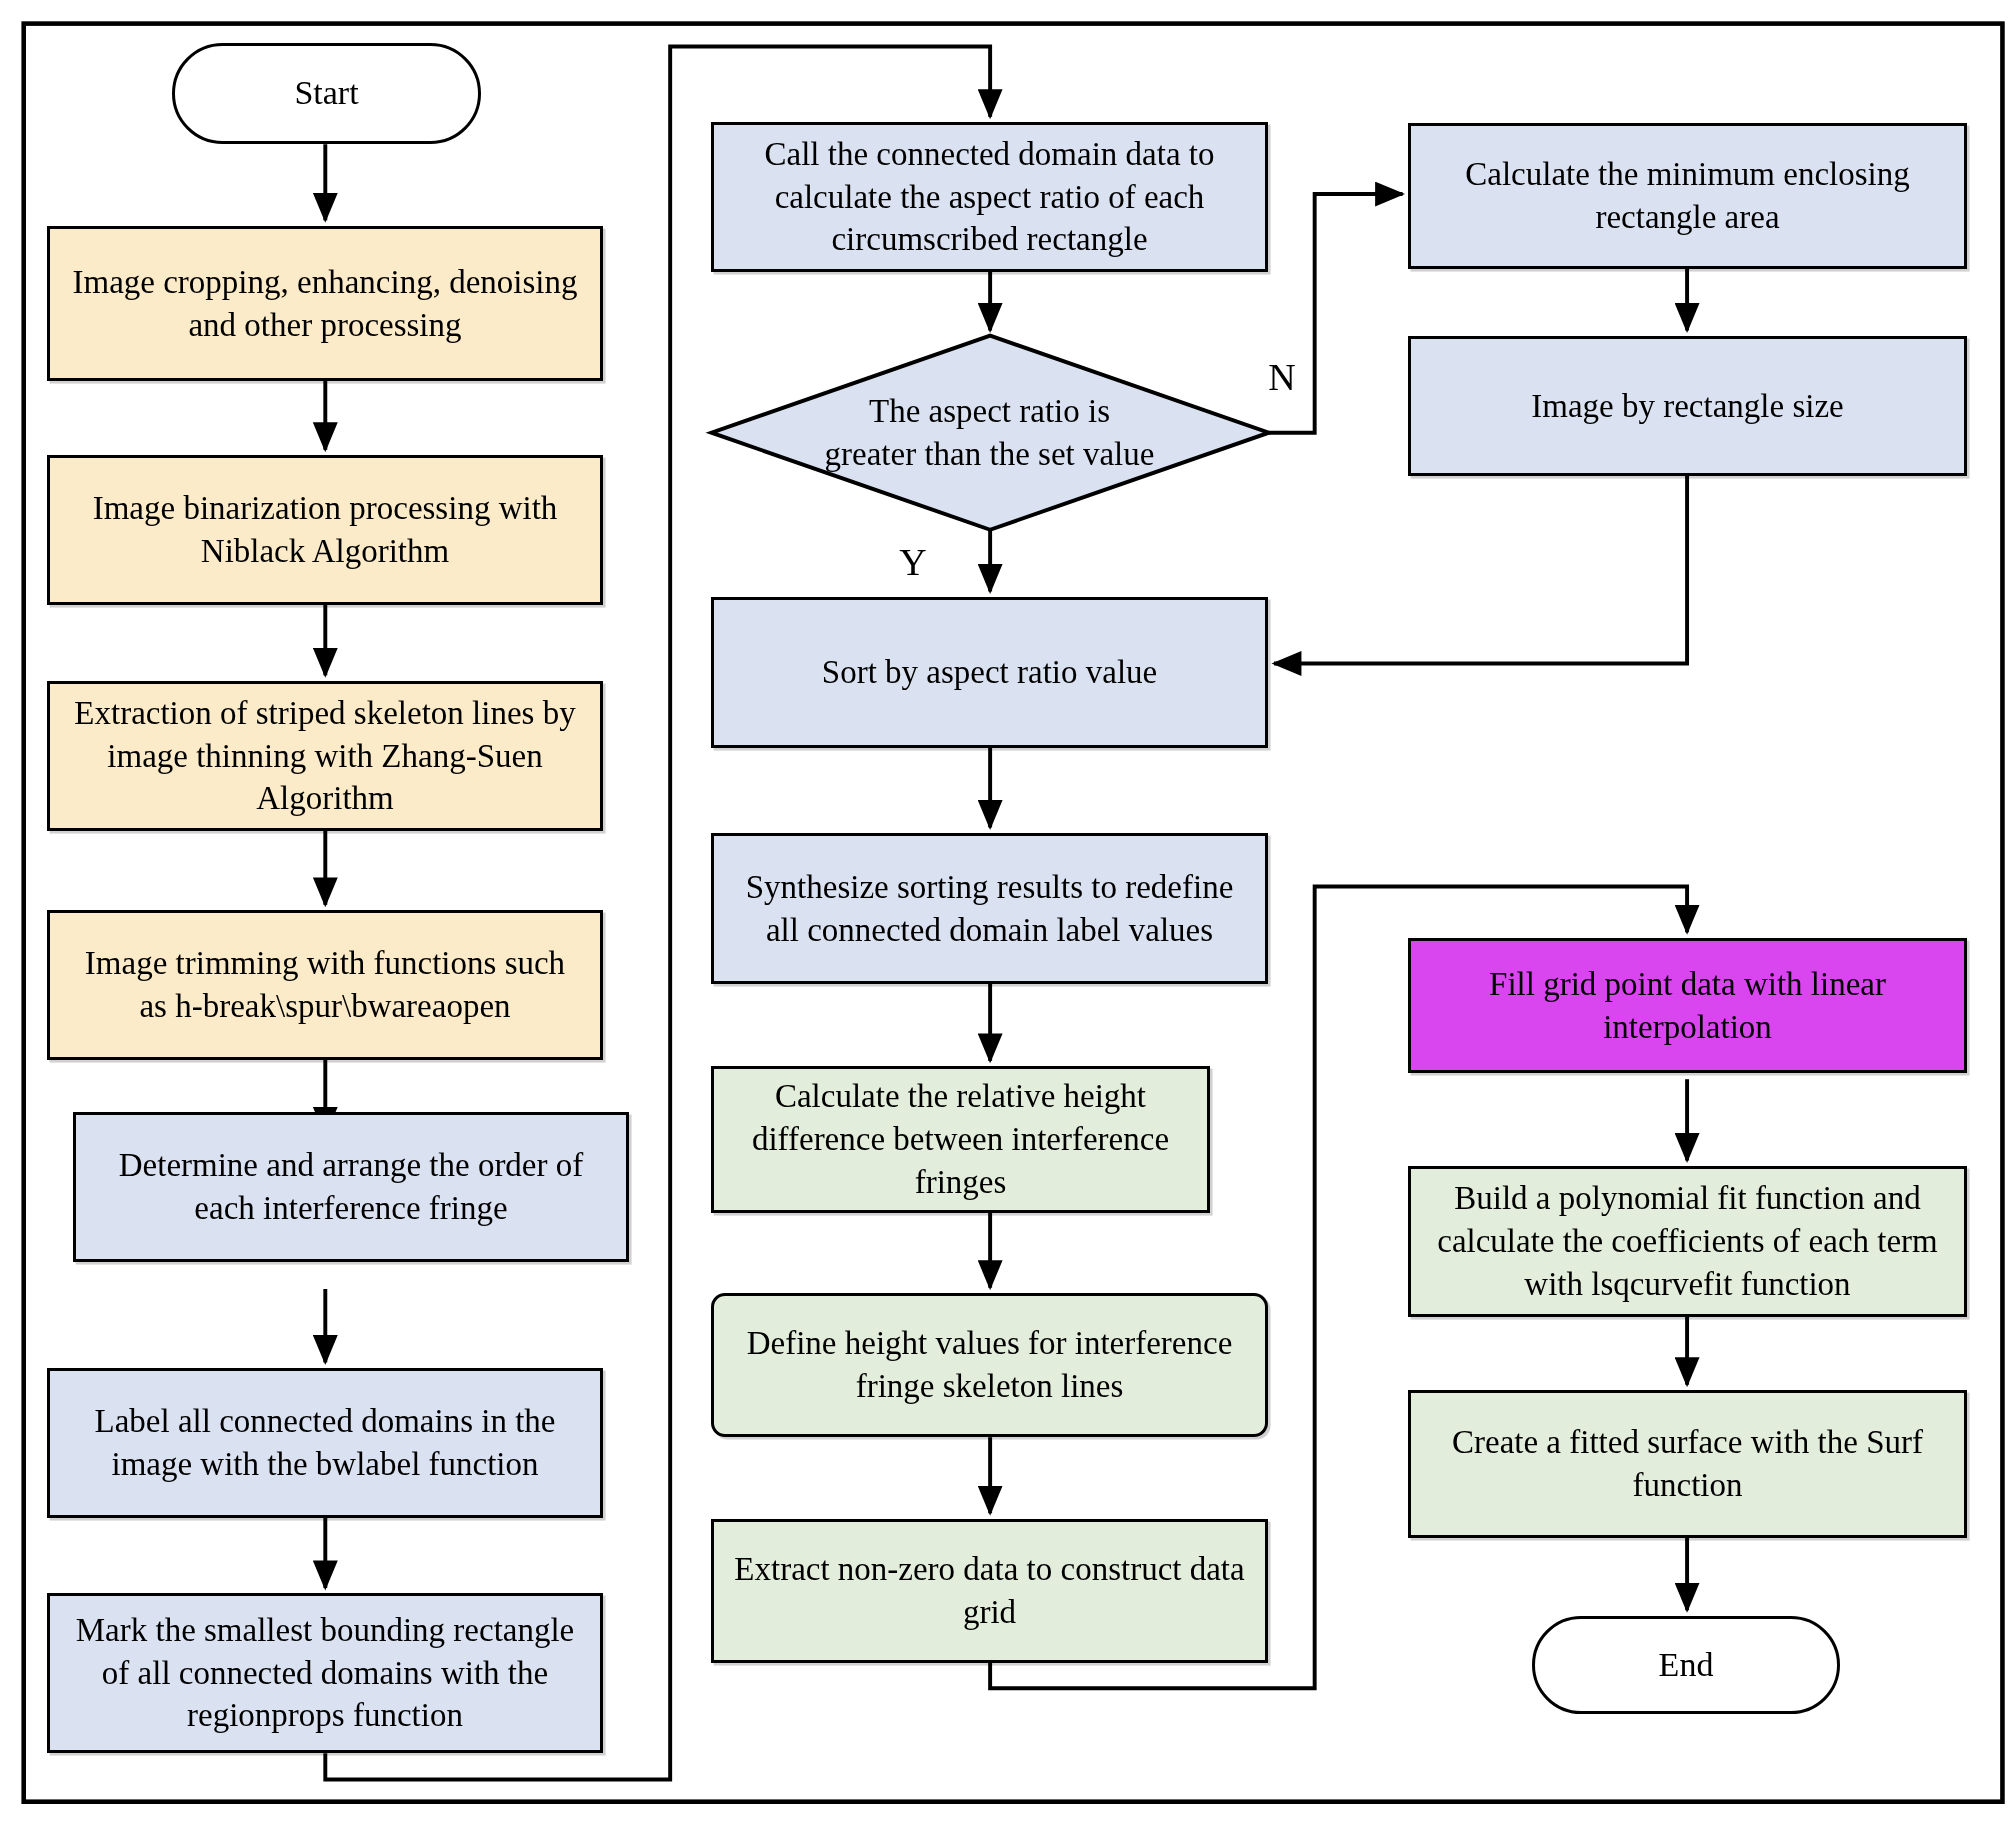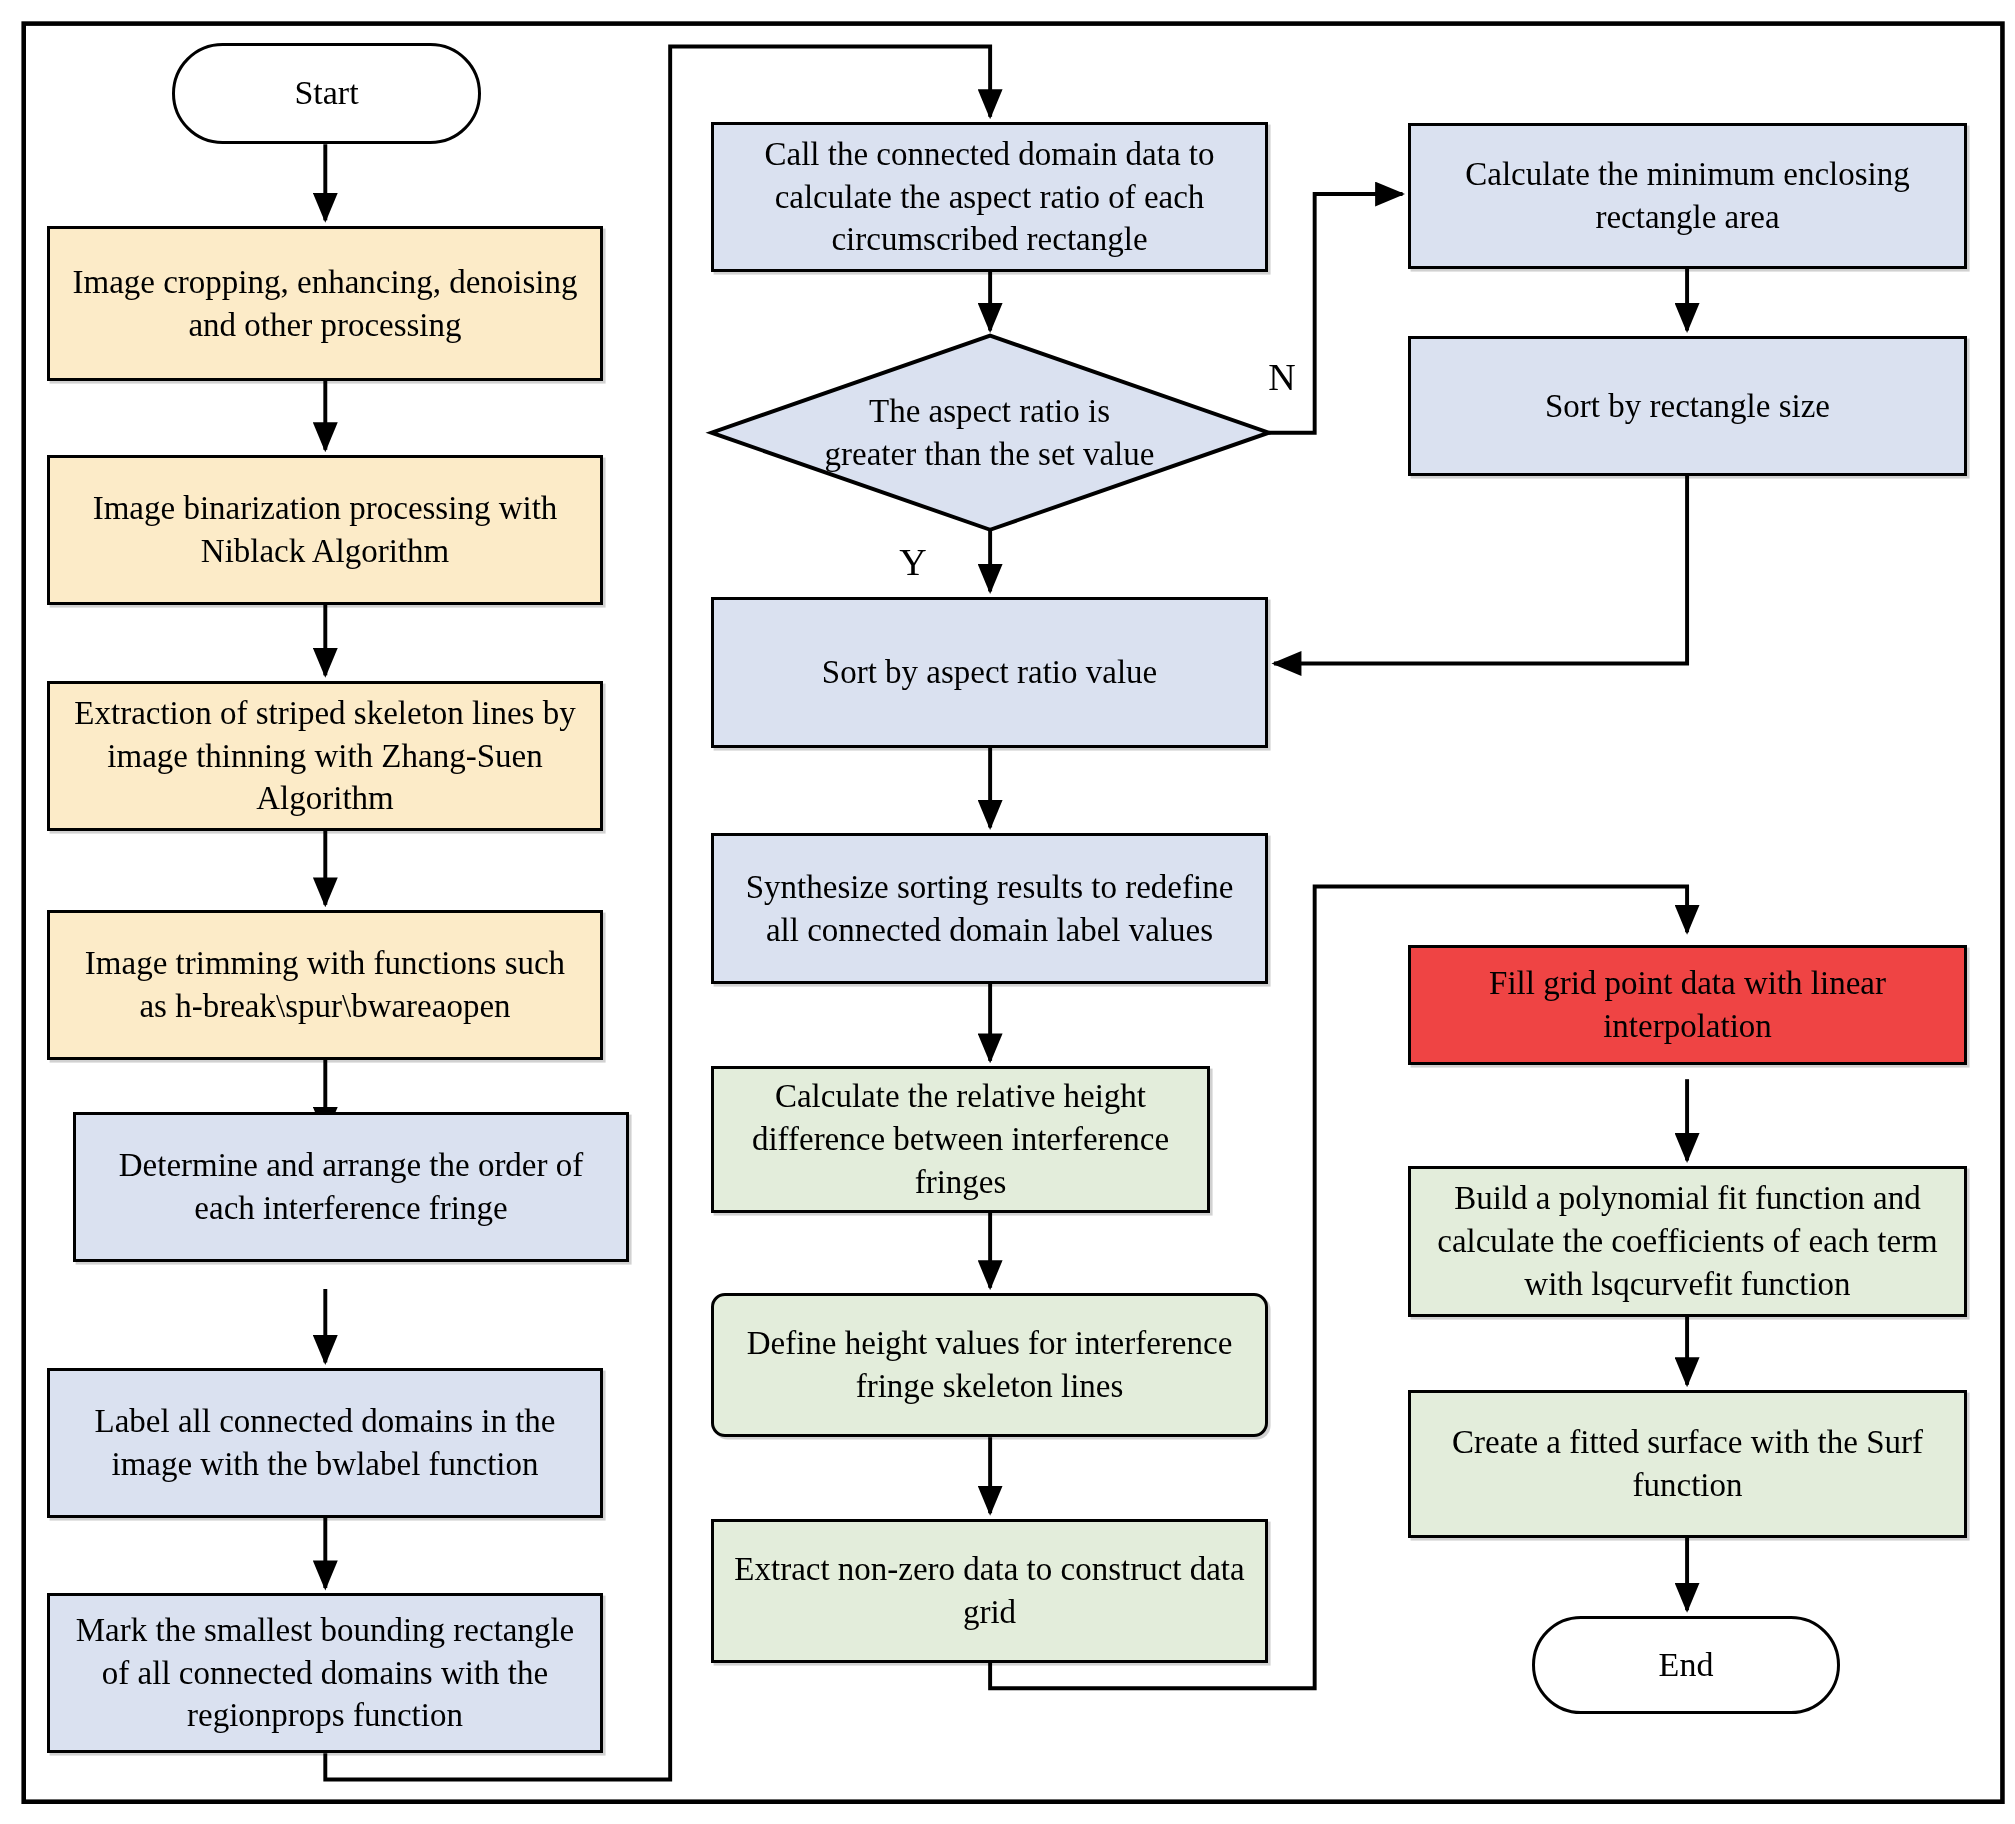--- a/index.html
+++ b/index.html
@@ -81,19 +81,19 @@
   <div class="branch-label" style="left:887px;top:536px;width:52px;height:52px">Y</div>
   <div class="branch-label" style="left:1256px;top:351px;width:52px;height:52px">N</div>
 
   <div class="node" style="left: 711px; top: 597px; width: 557px; height: 151px; background: rgb(218, 225, 240);">Sort by aspect ratio value</div>
   <div class="node" style="left: 711px; top: 833px; width: 557px; height: 151px; background: rgb(218, 225, 240);">Synthesize sorting results to redefine all connected domain label values</div>
   <div class="node" style="left: 711px; top: 1066px; width: 499px; height: 147px; background: rgb(227, 237, 219);">Calculate the relative height difference between interference fringes</div>
   <div class="node" style="left: 711px; top: 1293px; width: 557px; height: 144px; background: rgb(227, 237, 219); border-radius: 14px;">Define height values for interference fringe skeleton lines</div>
   <div class="node" style="left: 711px; top: 1519px; width: 557px; height: 144px; background: rgb(227, 237, 219);">Extract non-zero data to construct data grid</div>
 
   <div class="node" style="left: 1408px; top: 123px; width: 559px; height: 146px; background: rgb(218, 225, 240);">Calculate the minimum enclosing rectangle area</div>
-  <div class="node" style="left: 1408px; top: 336px; width: 559px; height: 140px; background: rgb(218, 225, 240);">Sort by rectangle size</div>
-  <div class="node" style="left: 1408px; top: 938px; width: 559px; height: 120px; background: #ef4444; margin-top: 7px;">Fill grid point data with linear interpolation</div>
+  <div class="node" style="left: 1408px; top: 336px; width: 559px; height: 140px; background: rgb(218, 225, 240);">Image by rectangle size</div>
+  <div class="node" style="left: 1408px; top: 938px; width: 559px; height: 135px; background: #d946ef;">Fill grid point data with linear interpolation</div>
   <div class="node" style="left: 1408px; top: 1166px; width: 559px; height: 151px; background: rgb(227, 237, 219);">Build a polynomial fit function and calculate the coefficients of each term with lsqcurvefit function</div>
   <div class="node" style="left: 1408px; top: 1390px; width: 559px; height: 148px; background: rgb(227, 237, 219);">Create a fitted surface with the Surf function</div>
 
 </div>
 
 
 </body></html>

